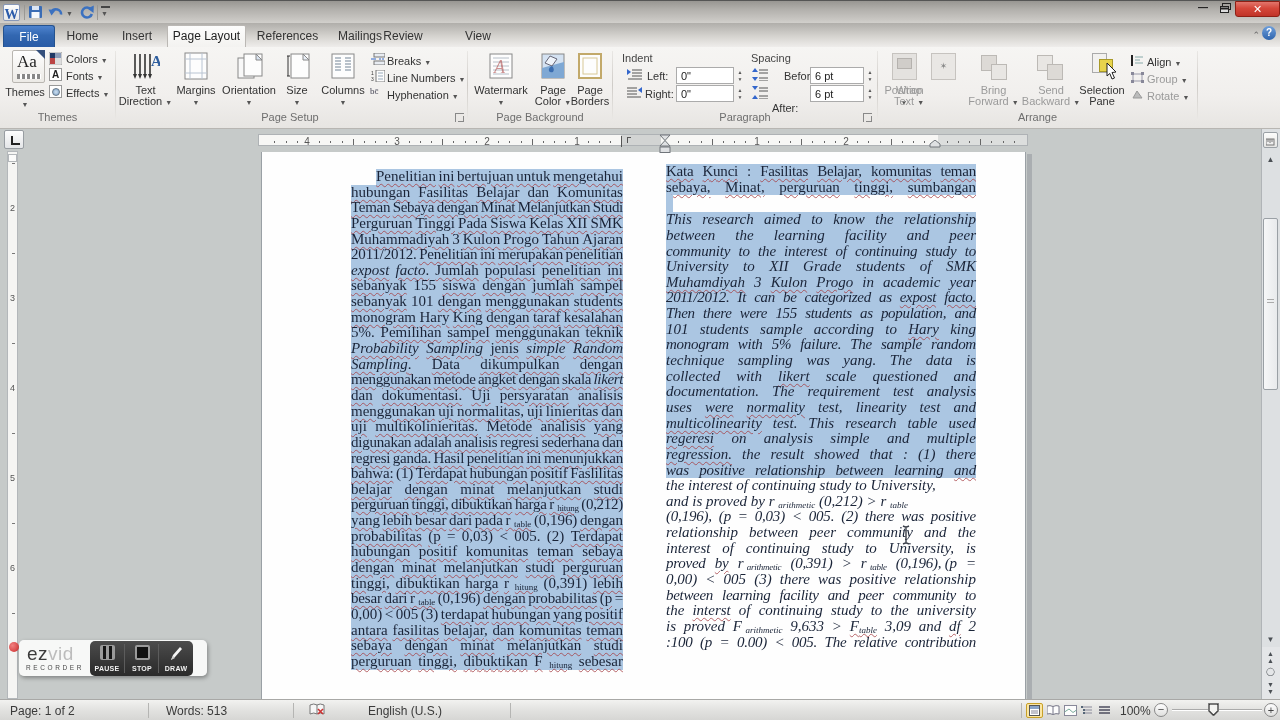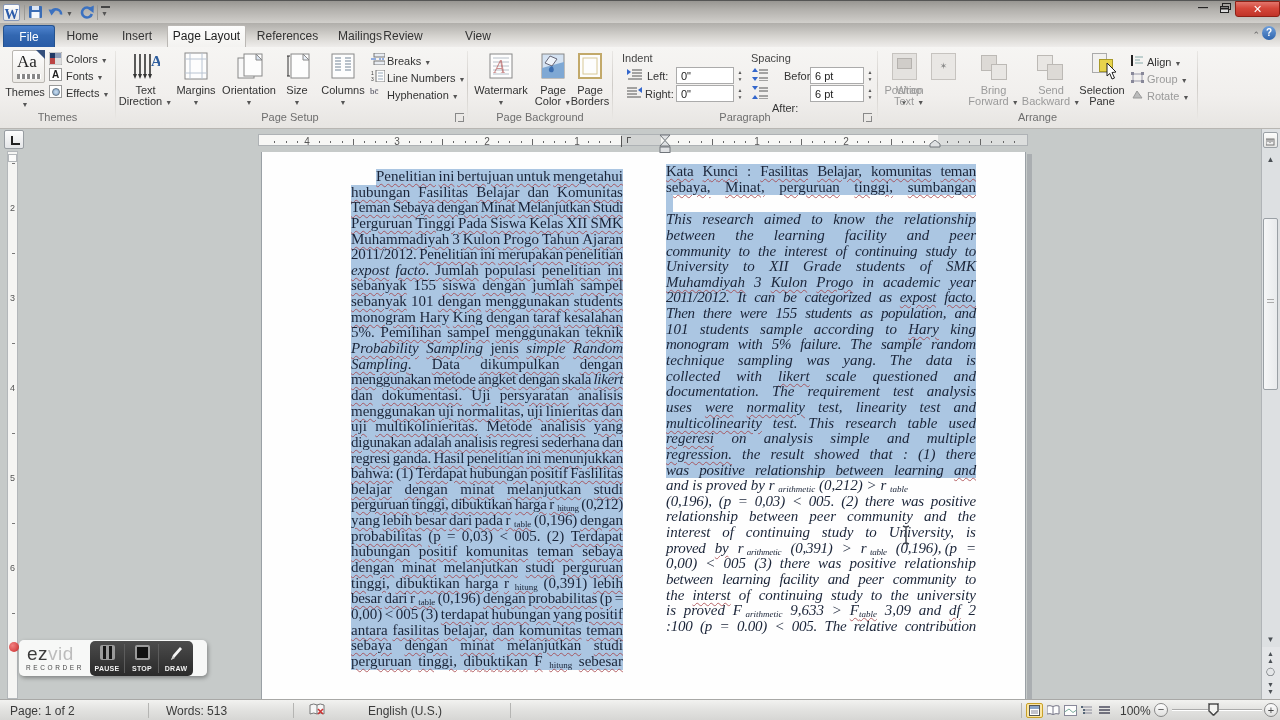--- a/index.html
+++ b/index.html
@@ -489,20 +489,21 @@
 <div class="ln hl it"><span>101</span><span>students</span><span>sample</span><span>according</span><span>to</span><span class="sq">Hary</span><span>king</span></div>
 <div class="ln hl it" style="letter-spacing:-0.278px"><span>monogram</span><span>with</span><span>5%</span><span>failure.</span><span>The</span><span>sample</span><span>random</span></div>
 <div class="ln hl it"><span>technique</span><span>sampling</span><span>was</span><span>yang.</span><span>The</span><span>data</span><span>is</span></div>
 <div class="ln hl it"><span>collected</span><span>with</span><span class="sq">likert</span><span>scale</span><span>questioned</span><span>and</span></div>
 <div class="ln hl it"><span>documentation.</span><span>The</span><span>requirement</span><span>test</span><span>analysis</span></div>
 <div class="ln hl it"><span>uses</span><span class="sq">were</span><span class="sq">normality</span><span>test,</span><span>linearity</span><span>test</span><span>and</span></div>
 <div class="ln hl it"><span class="sq">multicolinearity</span><span>test.</span><span>This</span><span>research</span><span>table</span><span>used</span></div>
 <div class="ln hl it"><span class="sq">regeresi</span><span>on</span><span>analysis</span><span>simple</span><span>and</span><span>multiple</span></div>
 <div class="ln hl it"><span class="sq">regression.</span><span>the</span><span>result</span><span>showed</span><span>that</span><span>:</span><span>(1)</span><span>there</span></div>
 <div class="ln hl it" style="letter-spacing:-0.159px"><span>was</span><span>positive</span><span>relationship</span><span>between</span><span>learning</span><span class="sq">and</span></div>
+<div class="ln nj it"><span>the interest of continuing study to University,</span></div>
 <div class="ln nj it"><span>and is proved by r&nbsp;<span class="sb">arithmetic</span> (0,212) &gt; r&nbsp;<span class="sb">table</span></span></div>
 <div class="ln it" style="letter-spacing:-0.198px"><span>(0,196),</span><span>(p</span><span>=</span><span>0,03)</span><span>&lt;</span><span>005.</span><span>(2)</span><span>there</span><span>was</span><span>positive</span></div>
 <div class="ln it"><span>relationship</span><span>between</span><span>peer</span><span>community</span><span>and</span><span>the</span></div>
 <div class="ln it"><span>interest</span><span>of</span><span>continuing</span><span>study</span><span>to</span><span>University,</span><span>is</span></div>
 <div class="ln it" style="letter-spacing:-0.248px"><span>proved</span><span class="sq">by</span><span>r&nbsp;<span class="sb">arithmetic</span></span><span>(0,391)</span><span>&gt;</span><span>r&nbsp;<span class="sb">table</span></span><span>(0,196),&nbsp;(p</span><span>=</span></div>
 <div class="ln it" style="letter-spacing:-0.02px"><span>0,00)</span><span>&lt;</span><span>005</span><span>(3)</span><span>there</span><span>was</span><span>positive</span><span>relationship</span></div>
 <div class="ln it" style="letter-spacing:-0.315px"><span>between</span><span>learning</span><span>facility</span><span>and</span><span>peer</span><span>community</span><span>to</span></div>
 <div class="ln it"><span>the</span><span class="sq">interst</span><span>of</span><span>continuing</span><span>study</span><span>to</span><span>the</span><span>university</span></div>
 <div class="ln it"><span>is</span><span>proved</span><span>F&nbsp;<span class="sb">arithmetic</span></span><span>9,633</span><span>&gt;</span><span class="sq">F<span class="sb">table</span></span><span>3,09</span><span>and</span><span class="sq">df</span><span>2</span></div>
 <div class="ln it" style="letter-spacing:-0.237px"><span>:100</span><span>(p</span><span>=</span><span>0.00)</span><span>&lt;</span><span>005.</span><span>The</span><span>relative</span><span>contribution</span></div>

